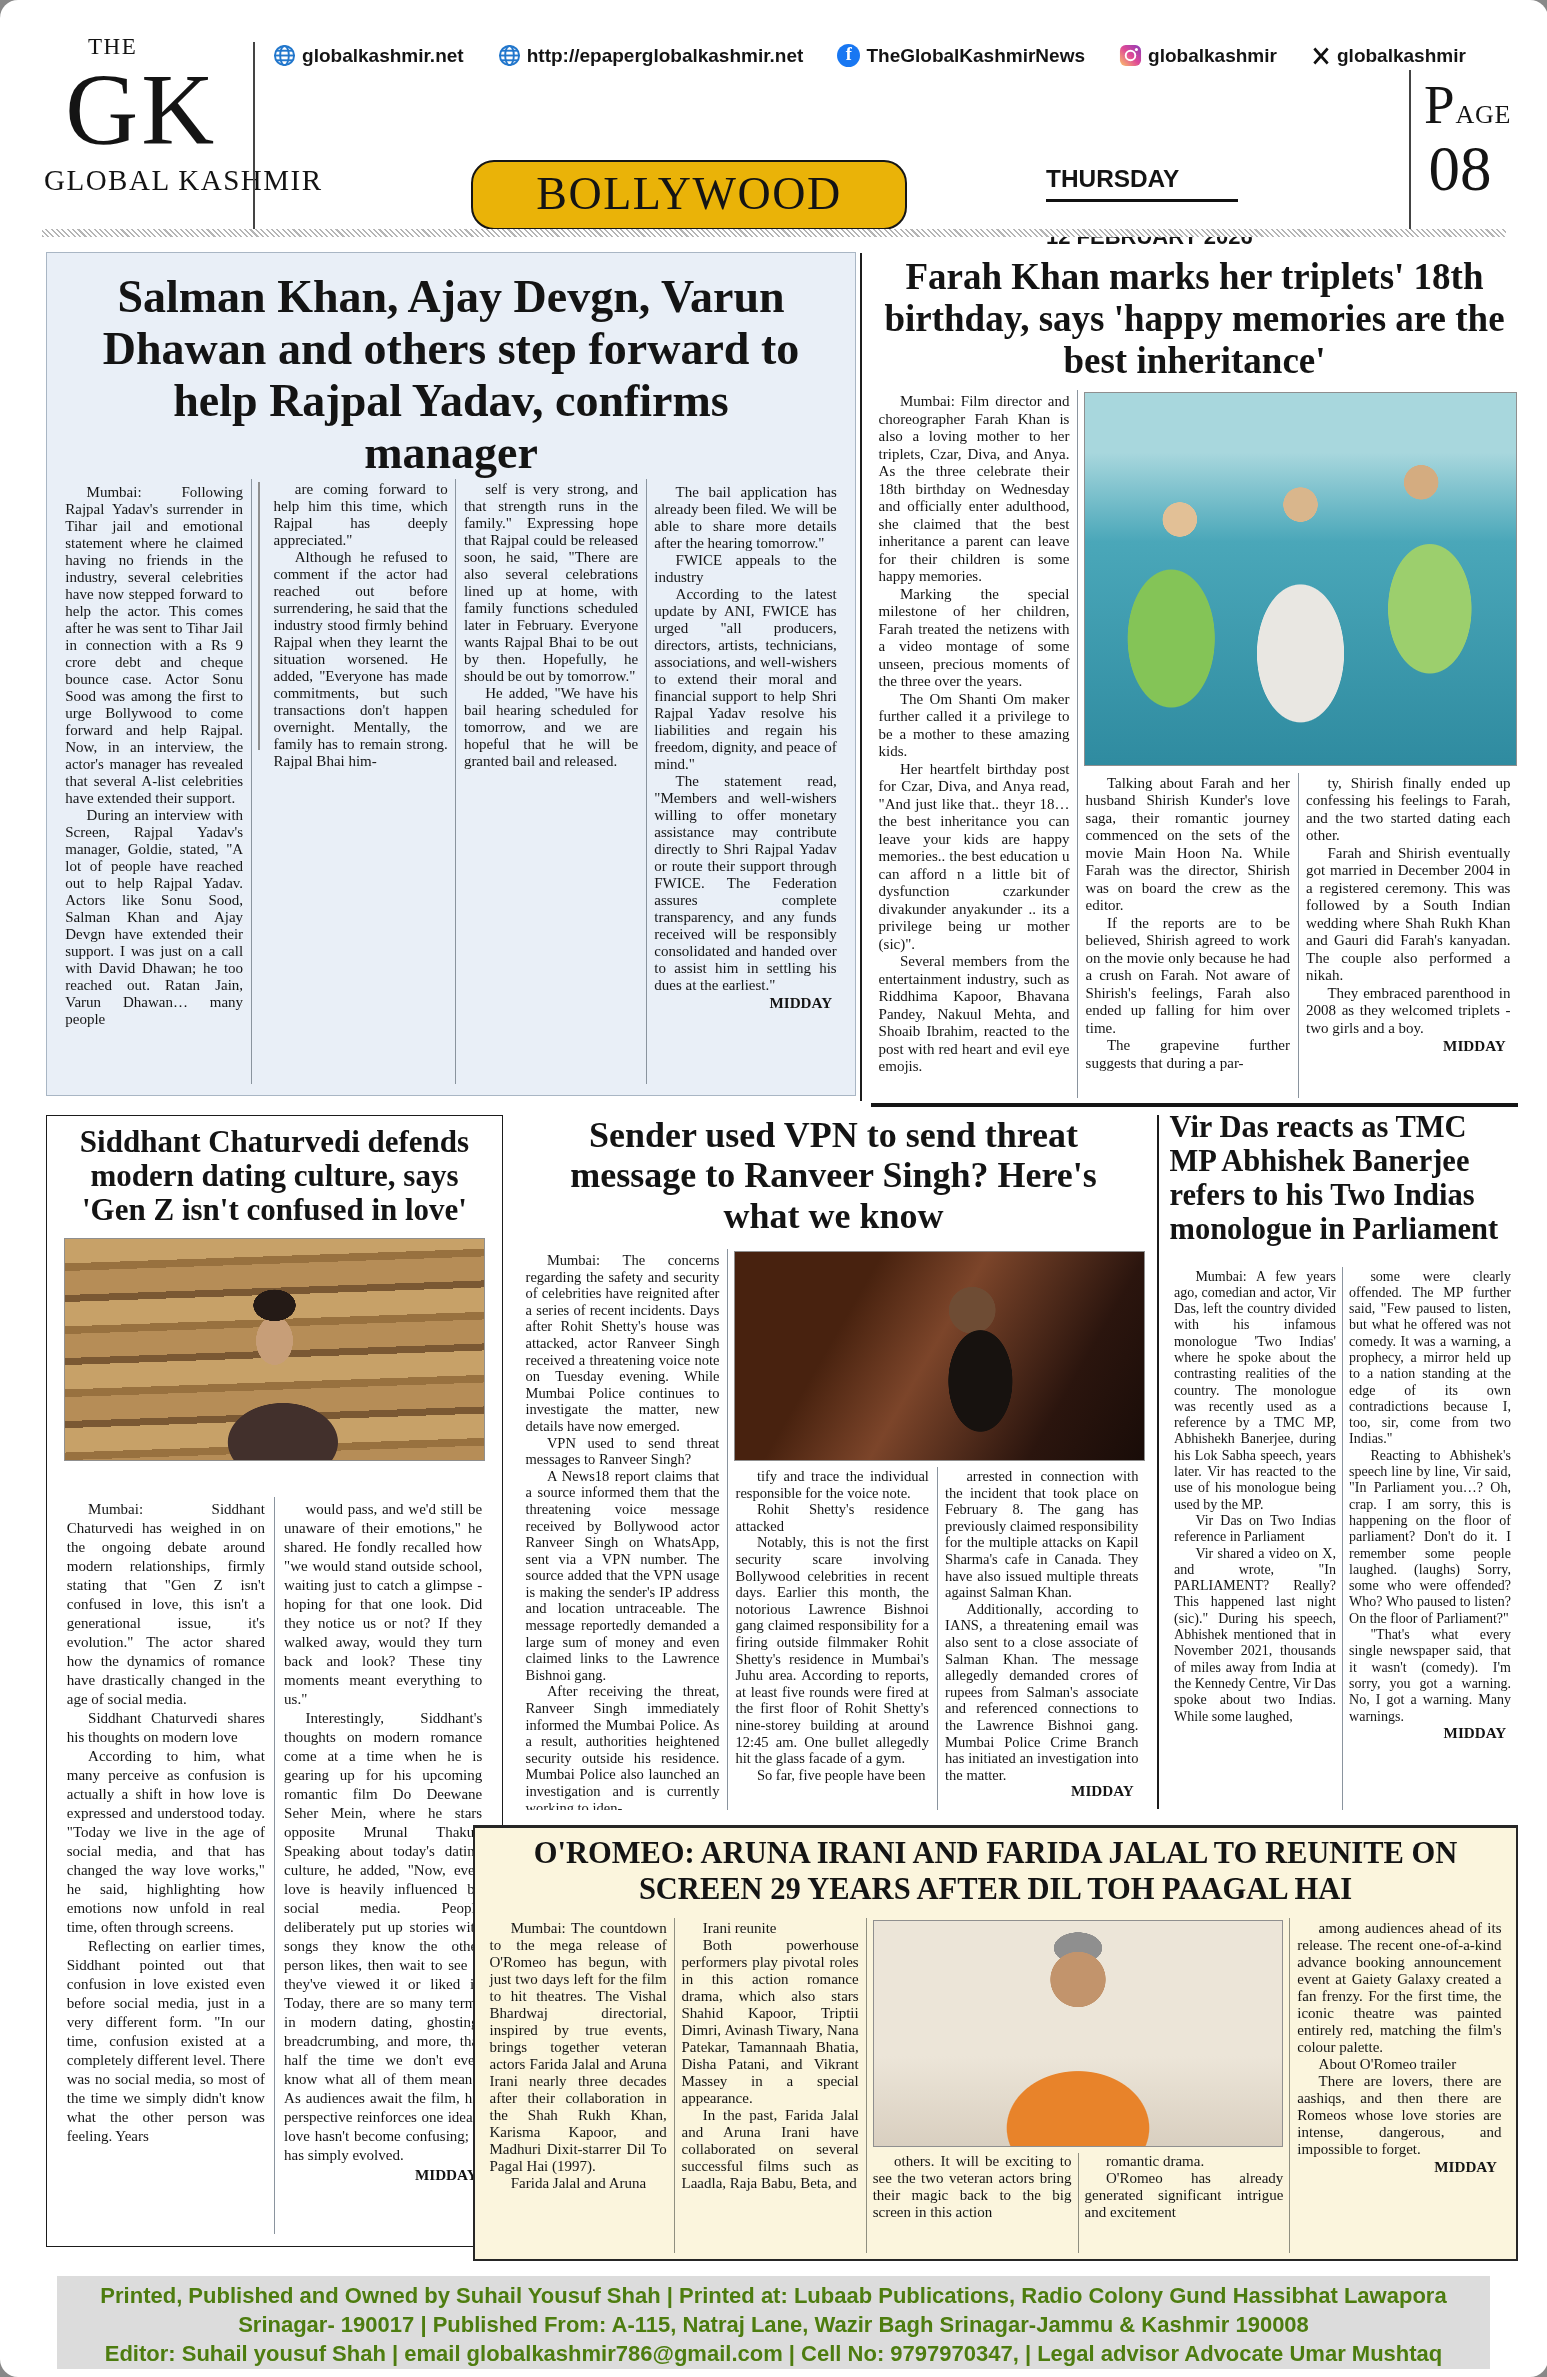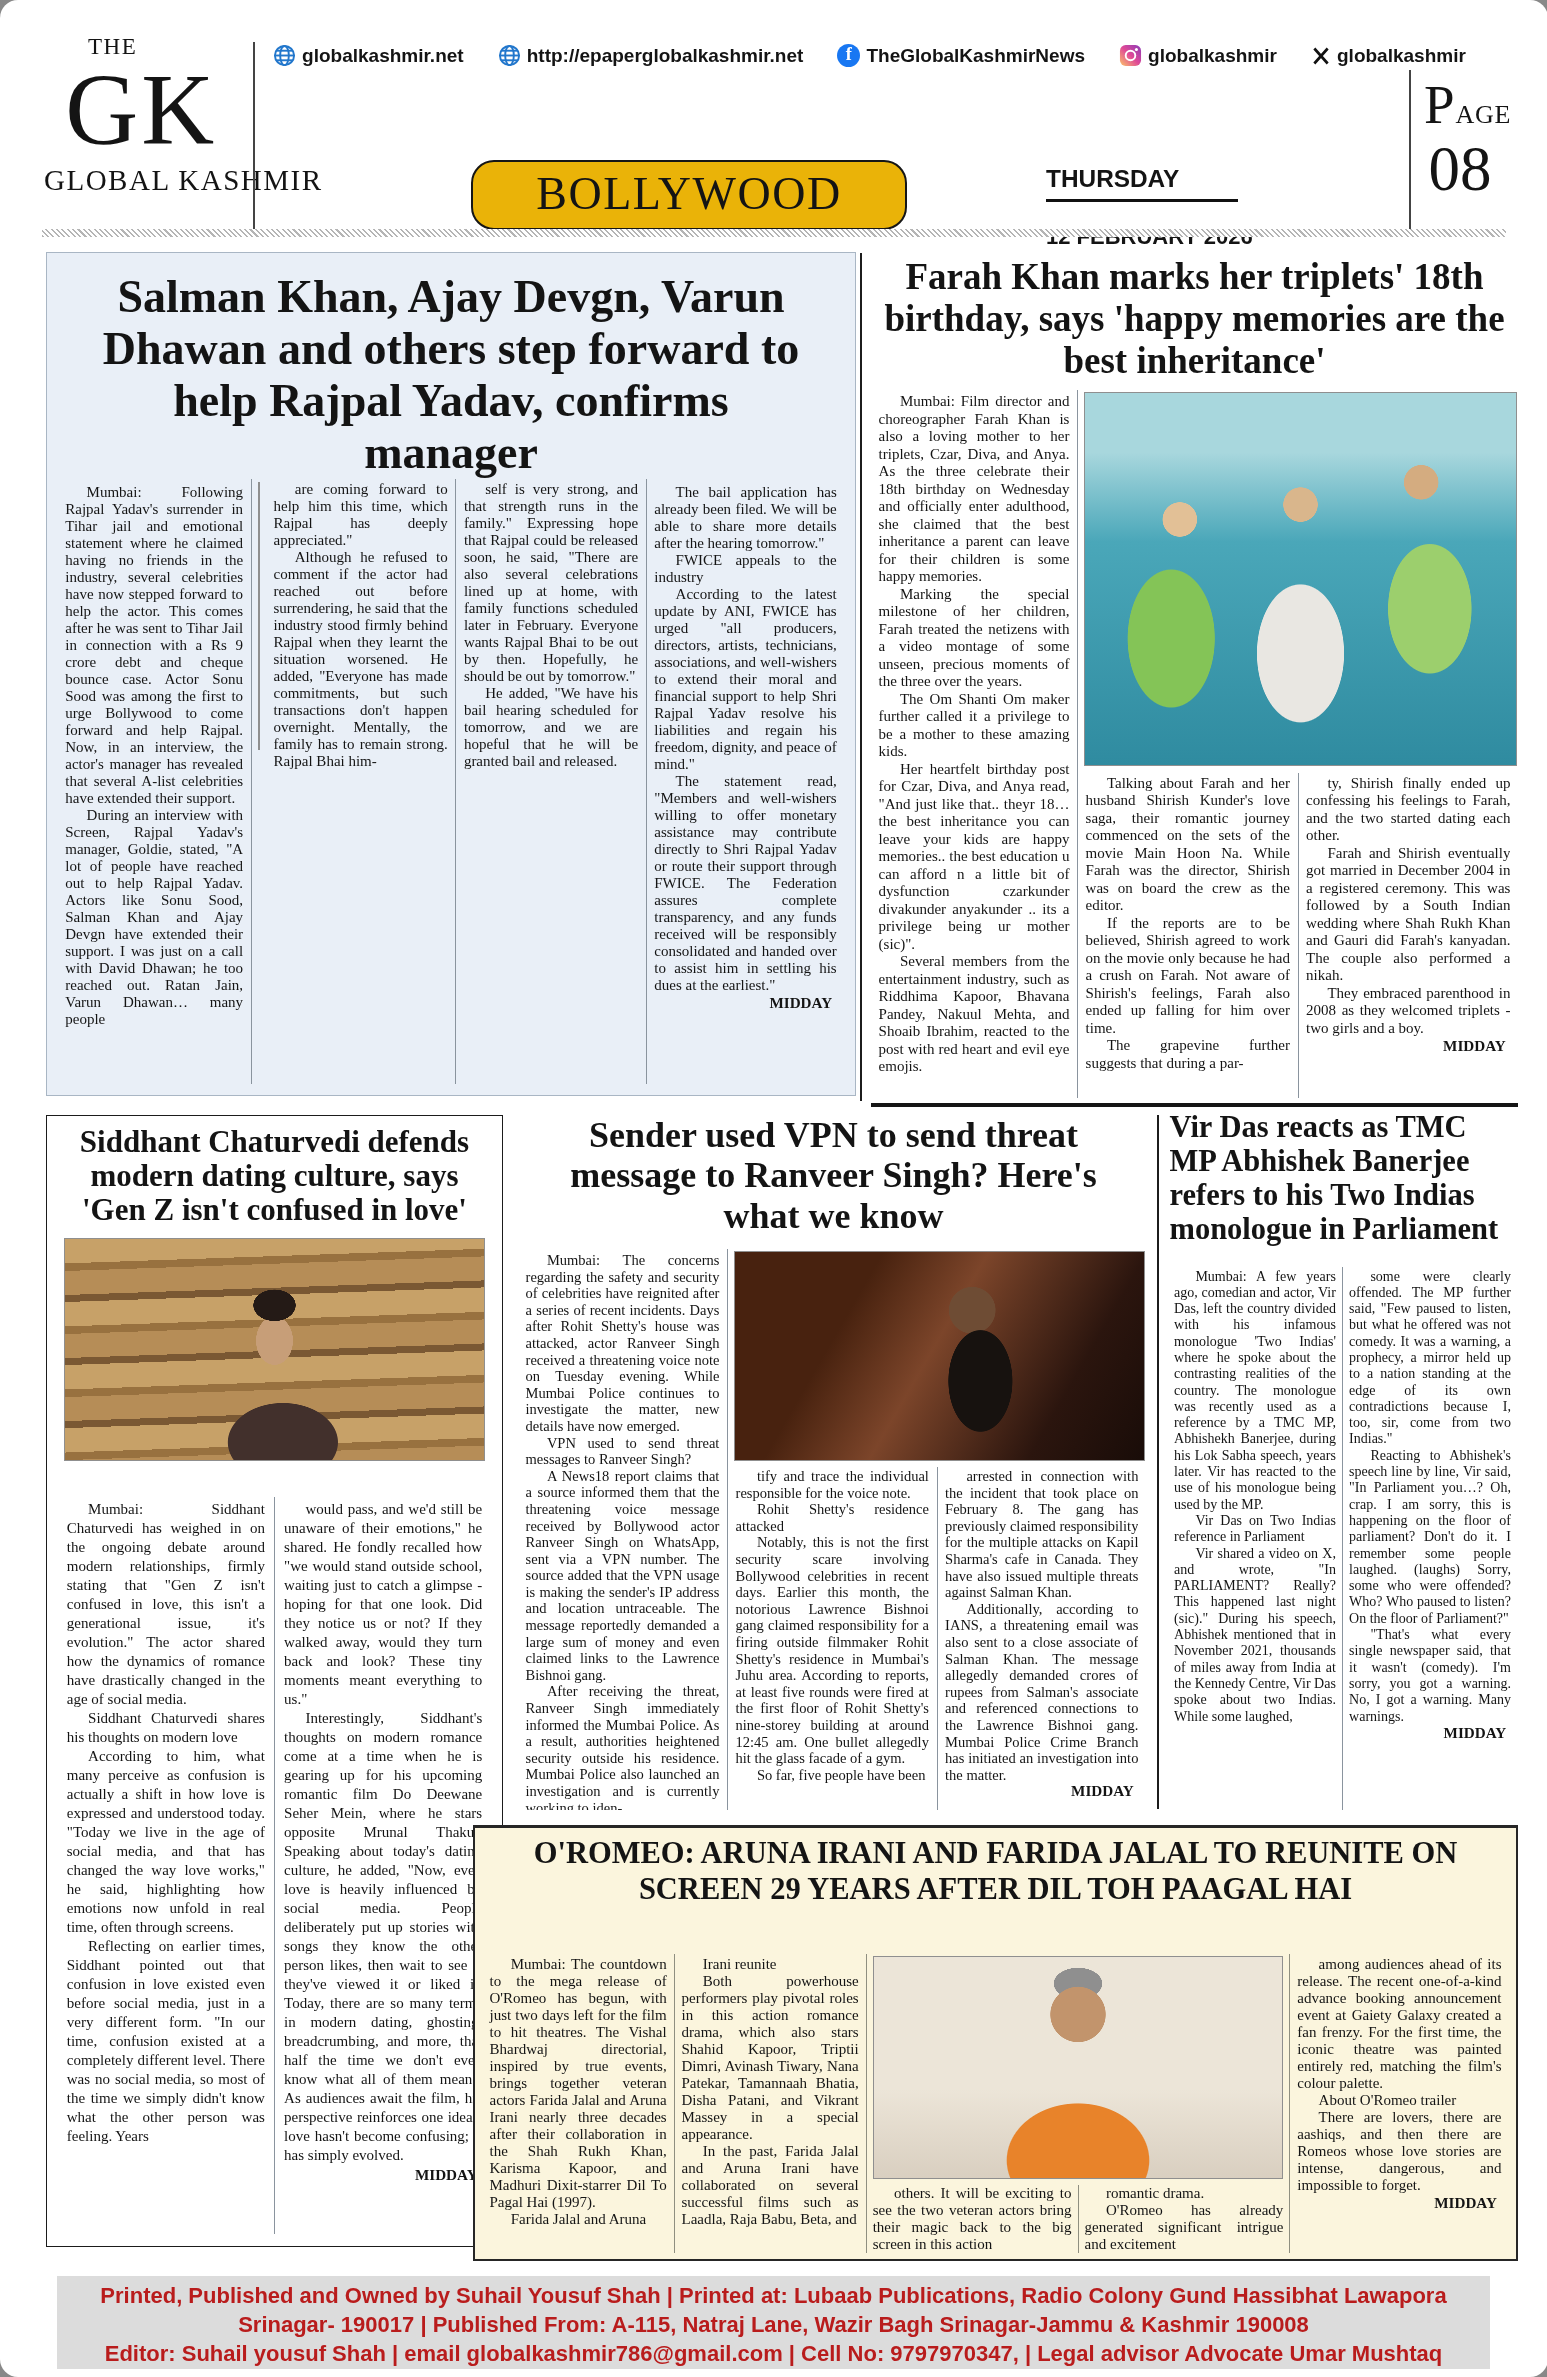--- a/index.html
+++ b/index.html
@@ -117,40 +117,40 @@
   .vir-art { position:absolute; left:1168px; top:1110px; width:349px; height:700px; background:#fff; }
   .headline-vir { font-weight:bold; font-size:30.5px; line-height:1.12; padding:0 1.5px 7.6px; }
   .vir-body { position:absolute; top:157px; left:0; right:0; bottom:0; display:flex; }
   .vir-body .vic { flex:1; padding:1.5px 6.1px 0; font-size:14px; line-height:16.3px; }
   .vir-body .vic + .vic { border-left:0.8px solid #8a949e; }
 
   
   .oromeo { position:absolute; left:473px; top:1825px; width:1045px; height:436px;
             background:#fbf5dd; border:2.3px solid #262626; border-top-width:3.8px; }
   .oromeo-title { text-align:center; font-weight:bold; font-size:30.5px; line-height:1.18; padding:7.6px 27.4px 4.6px; }
-  .oromeo-body { position:absolute; top:90px; left:7.6px; right:7.6px; bottom:6.1px; display:flex;margin-top:36px; }
+  .oromeo-body { position:absolute; top:90px; left:7.6px; right:7.6px; bottom:6.1px; display:flex; }
   .ocol { font-size:15px; line-height:17px; padding:1.5px 6.9px 0; }
   .ocol1 { width:192px; border-right:0.8px solid #8f8f80; }
   .ocol2 { width:192px; border-right:0.8px solid #8f8f80; }
   .omid { flex:1; display:flex; flex-direction:column; border-right:0.8px solid #8f8f80; }
   .photo-aruna { height:227px; margin:1.5px 6.1px 6.1px;
       background:
         radial-gradient(circle at 50% 26%, #c2946c 0 27.4px, rgba(0,0,0,0) 28px),
         radial-gradient(ellipse 40px 26px at 50% 12%, #8f8f8f 0 60%, rgba(0,0,0,0) 61%),
         radial-gradient(ellipse 114px 91px at 50% 92%, #e8832a 0 62%, rgba(0,0,0,0) 63%),
         linear-gradient(180deg, #ece5d8 0 60%, #d9cfc0 100%); }
   .omid-cols { display:flex; flex:1; }
   .omid-cols .oc { flex:1; padding:0 6.1px; font-size:15px; line-height:17px; }
   .omid-cols .oc + .oc { border-left:0.8px solid #8f8f80; }
   .ocol5 { flex:1; max-width:218px; }
 
   
   .footer { position:absolute; left:57px; top:2276px; width:1433px; height:93px; background:#dcdcdc;
             font-family:"Liberation Sans", sans-serif; font-weight:bold; font-size:22px;
-            text-align:center; padding-top:4.6px; color:#b91c1c; }
+            text-align:center; padding-top:4.6px; color:#4d7c0f; }
   .footer div { line-height:29px; }
 </style>
 </head>
 <body>
 
 <div class="page">
 
   <div class="brand">
     <div class="brand-the">THE</div>
     <div class="brand-gk">GK</div>

